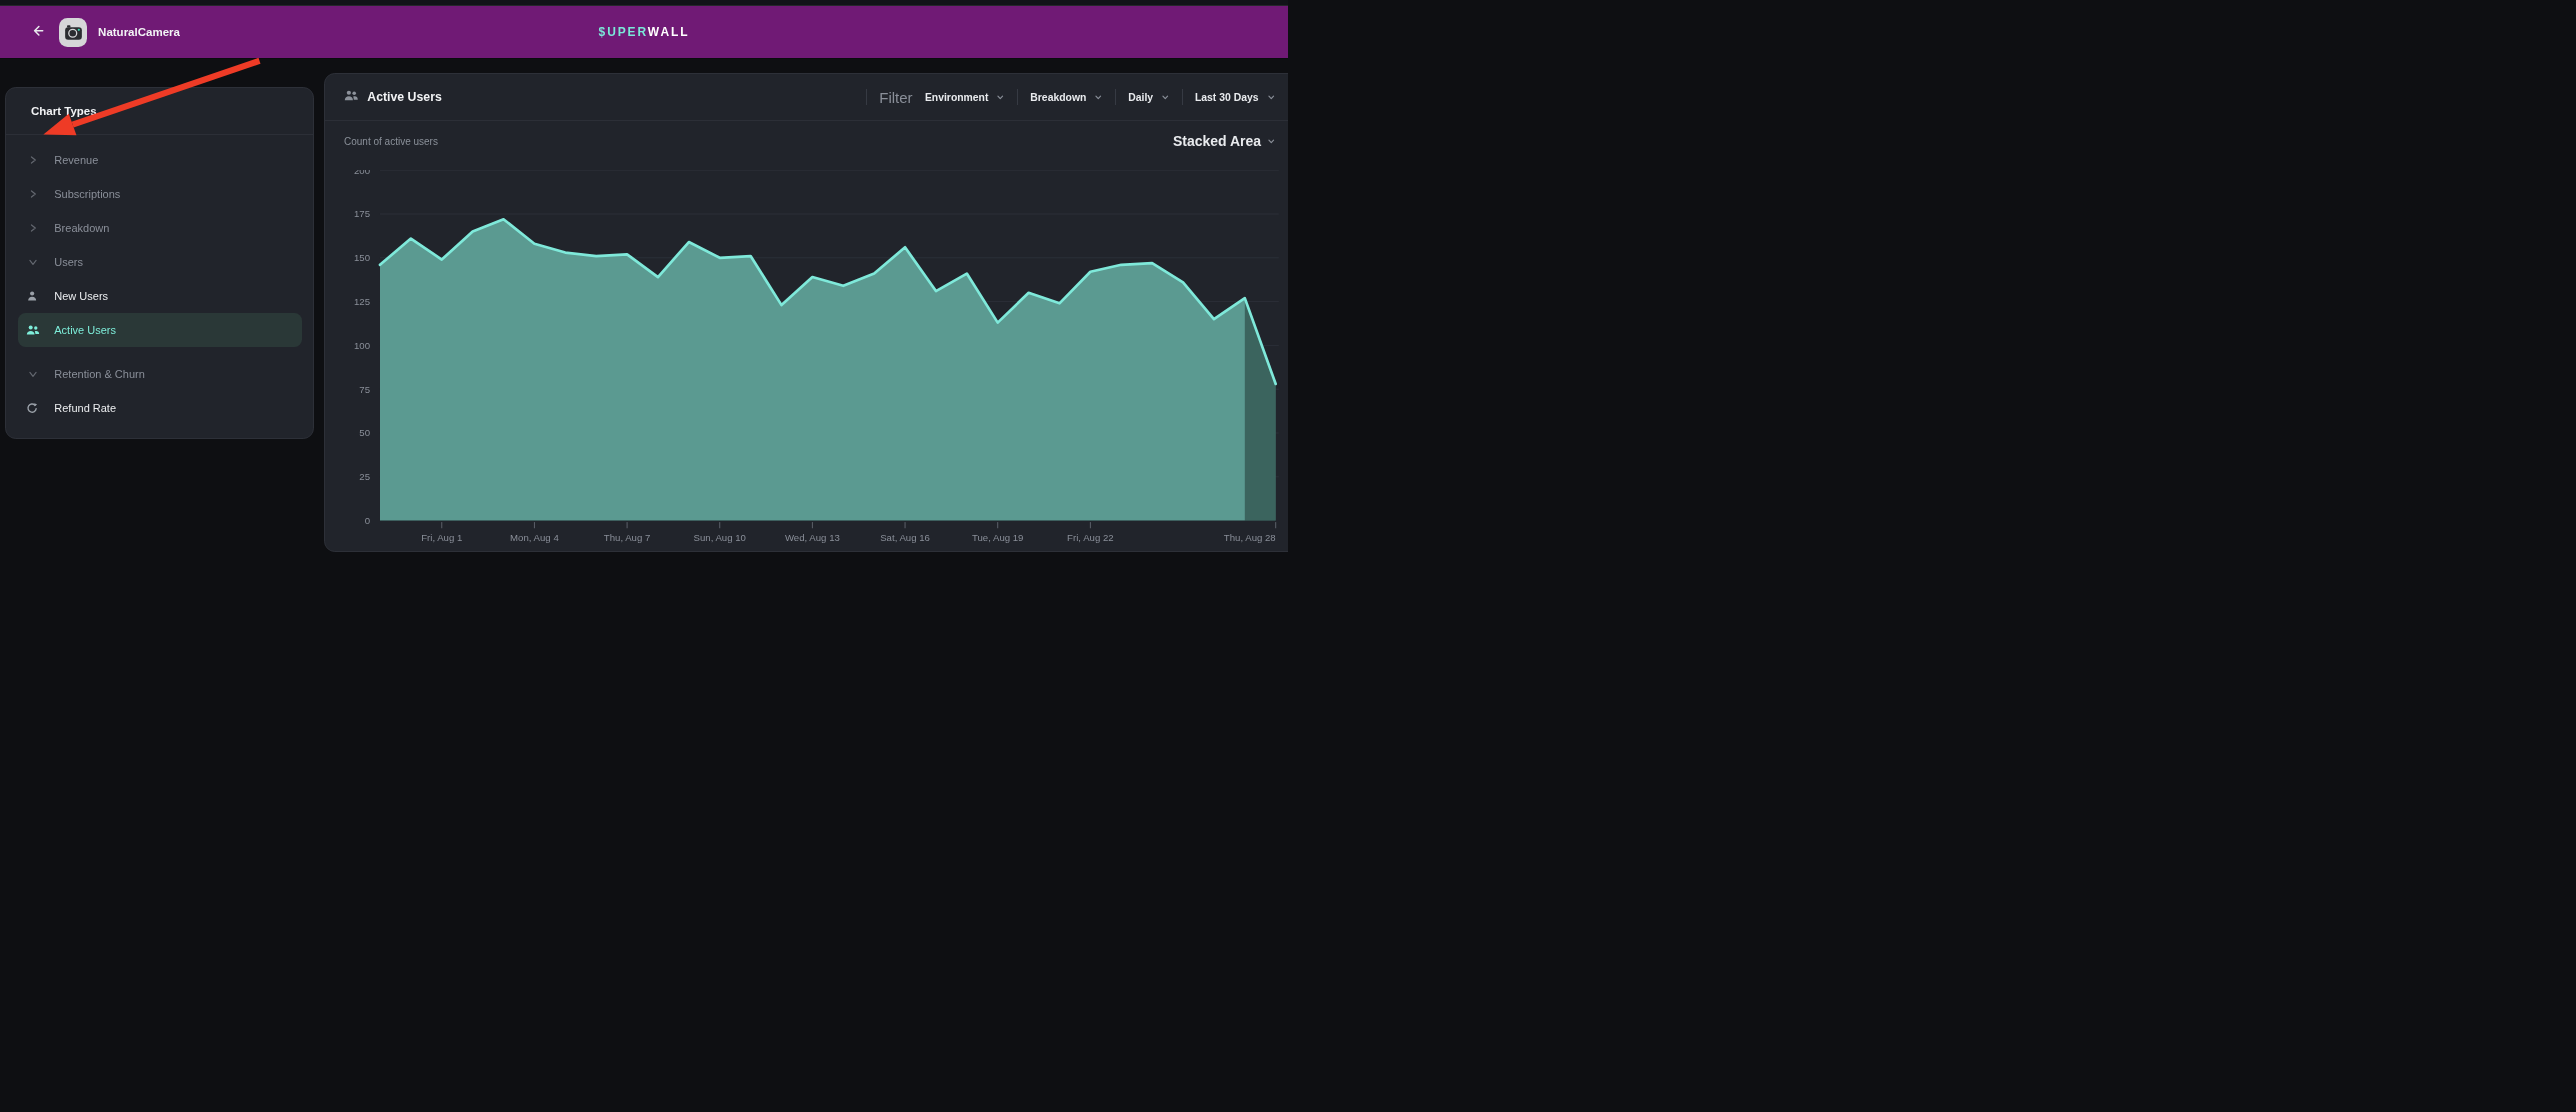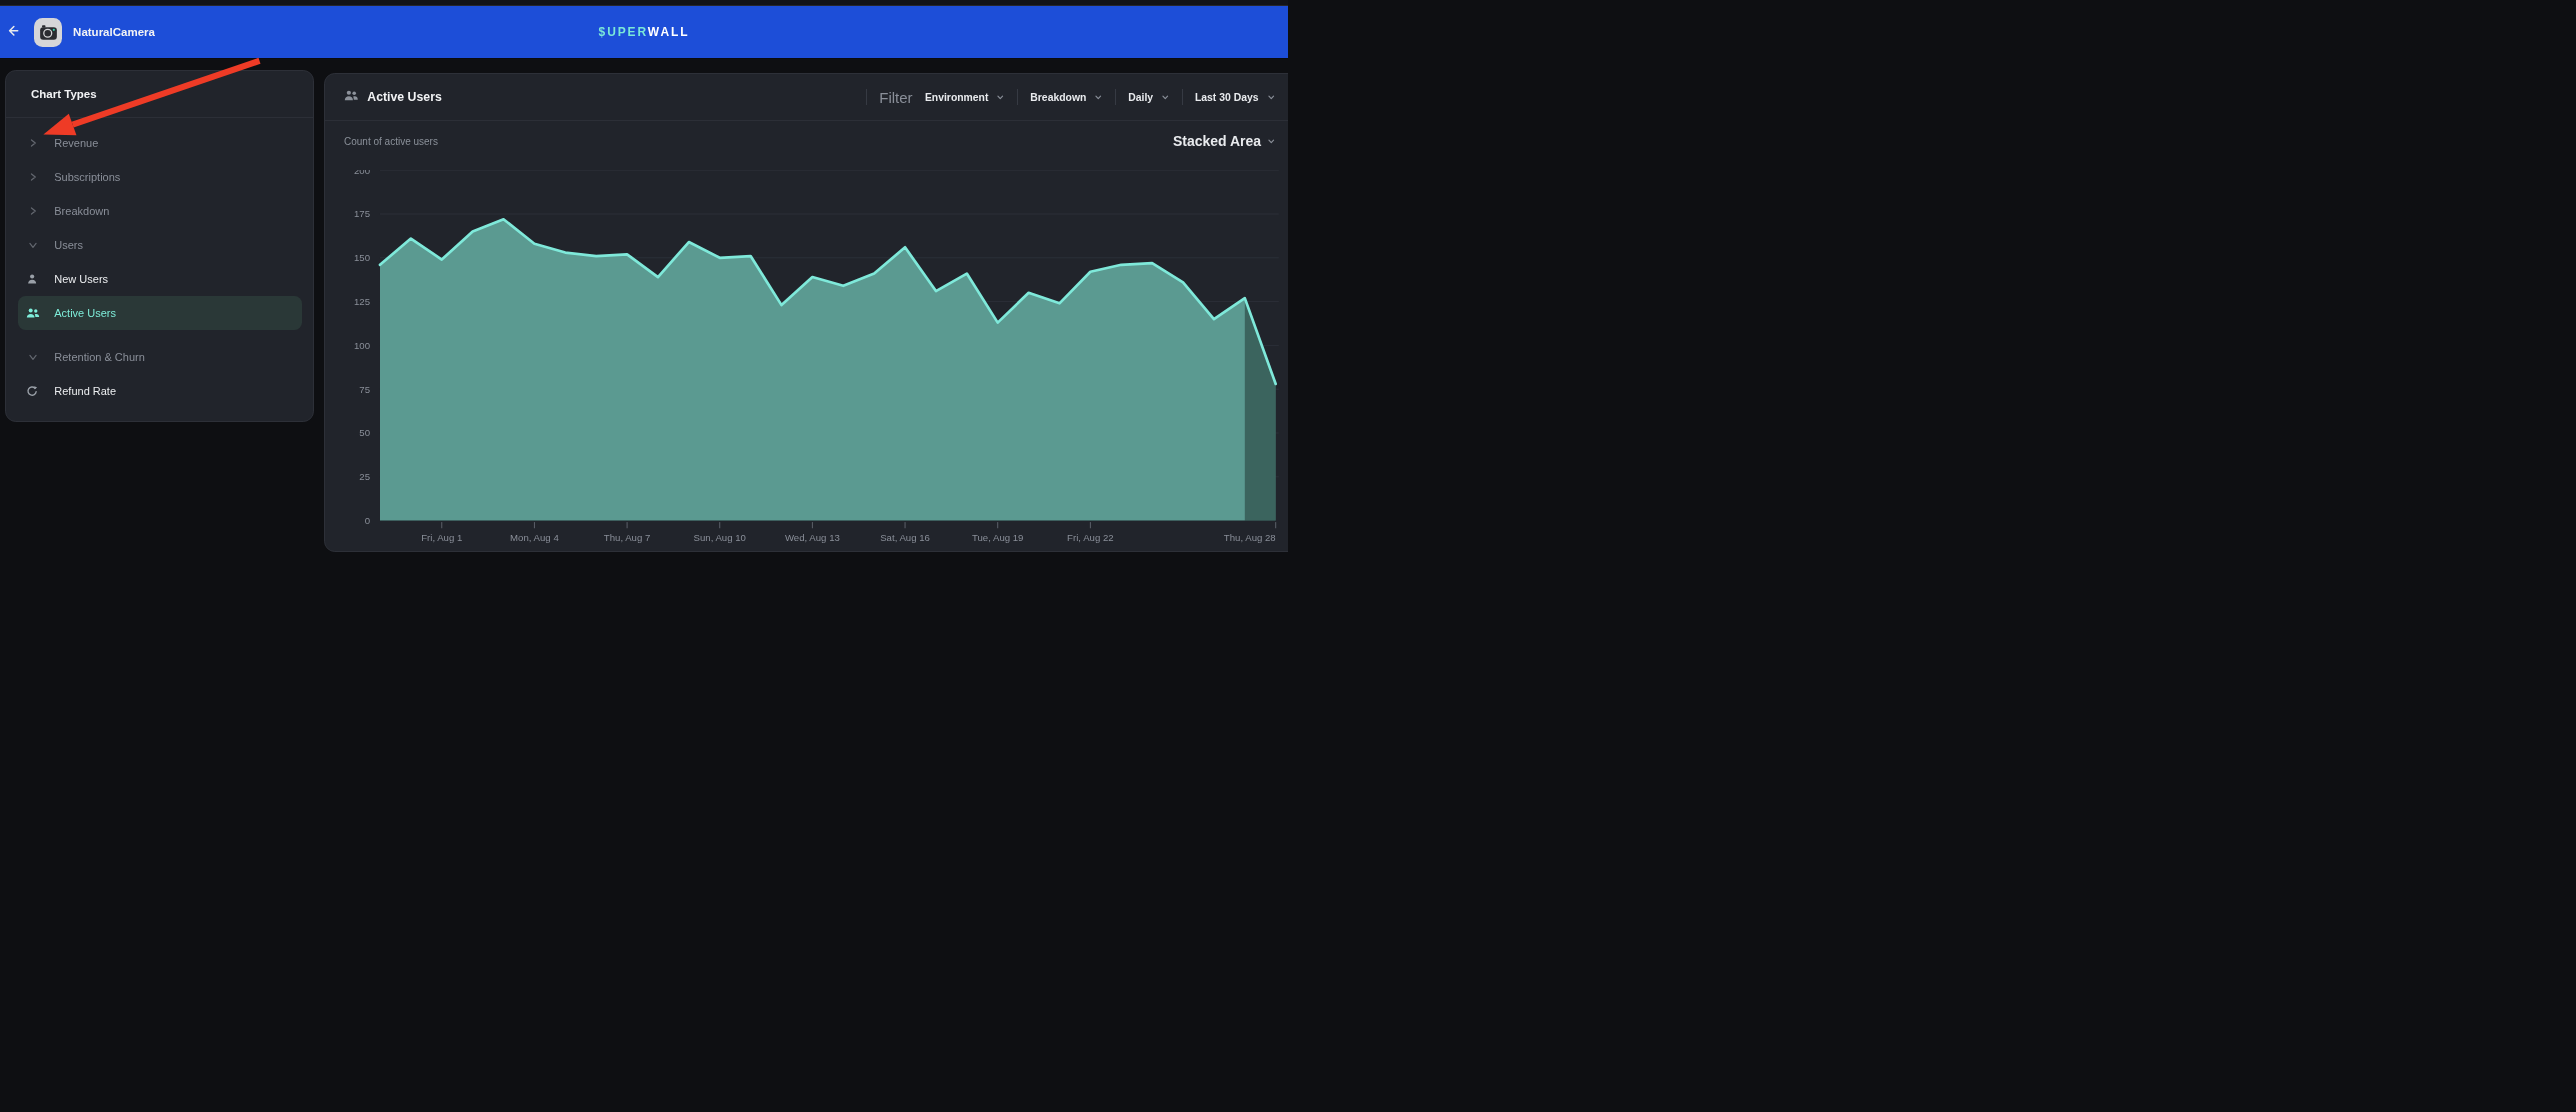--- a/index.html
+++ b/index.html
@@ -4,42 +4,42 @@
 <style>
   html,body{margin:0;padding:0;background:#0e0f12;}
   body{
     width:1288px;height:556px;position:relative;overflow:hidden;
     font-family:"Liberation Sans","DejaVu Sans",sans-serif;
     -webkit-font-smoothing:antialiased;color:#e9ebee;
   }
   
   .window-strip{height:5.4px;background:#121318;border-bottom:0.8px solid #26272c;}
   .topbar{
-    height:52px;background:#1d4ed8;border-bottom:0.8px solid #0a0b0e;
-    display:flex;align-items:center;position:relative;padding:0 3px;
+    height:52px;background:#701a75;border-bottom:0.8px solid #0a0b0e;
+    display:flex;align-items:center;position:relative;padding:0 28px;
   }
   .topbar-left{display:flex;align-items:center;gap:10.8px;}
   .back-btn{width:20px;height:20px;display:flex;align-items:center;justify-content:center;cursor:pointer;}
   .app-icon{
     width:28.5px;height:28.5px;border-radius:8.5px;background:#d6d6d8;
     display:flex;align-items:center;justify-content:center;
   }
   .app-name{font-size:11.5px;font-weight:600;color:#f2f3f5;}
   .logo{
     position:absolute;left:50%;top:50%;transform:translate(-50%,-50%);
     font-size:12px;font-weight:800;letter-spacing:1.9px;white-space:nowrap;
   }
   .logo .teal{color:#7be8d8;}
   .logo .white{color:#ffffff;}
   
   .panel{
     position:absolute;background:#21242b;border:0.8px solid #2d3038;border-radius:10.8px;
     box-sizing:border-box;overflow:hidden;
   }
-  #sidebar{left:5.4px;top:70px;width:309px;height:352px;}
+  #sidebar{left:5.4px;top:87px;width:309px;height:352px;}
   #main-panel{left:324px;top:73px;width:972px;height:479px;border-top-right-radius:0;border-bottom-right-radius:0;}
   
   .sidebar-header{height:47px;display:flex;align-items:center;padding:0 24.6px;border-bottom:0.8px solid #2c2f37;box-sizing:border-box;}
   .sidebar-title{font-size:11.5px;font-weight:600;color:#f2f3f5;}
   .side-list{padding-top:7.7px;}
   .side-row{height:34px;display:flex;align-items:center;padding:0 11.5px;box-sizing:border-box;cursor:pointer;}
   .side-row .ic{width:15.4px;display:flex;align-items:center;justify-content:center;margin-left:7px;}
   .side-row .lbl{margin-left:14px;font-size:11px;}
   .group .lbl{color:#8a8f99;}
   .leaf .lbl{color:#eceef0;font-weight:500;}

